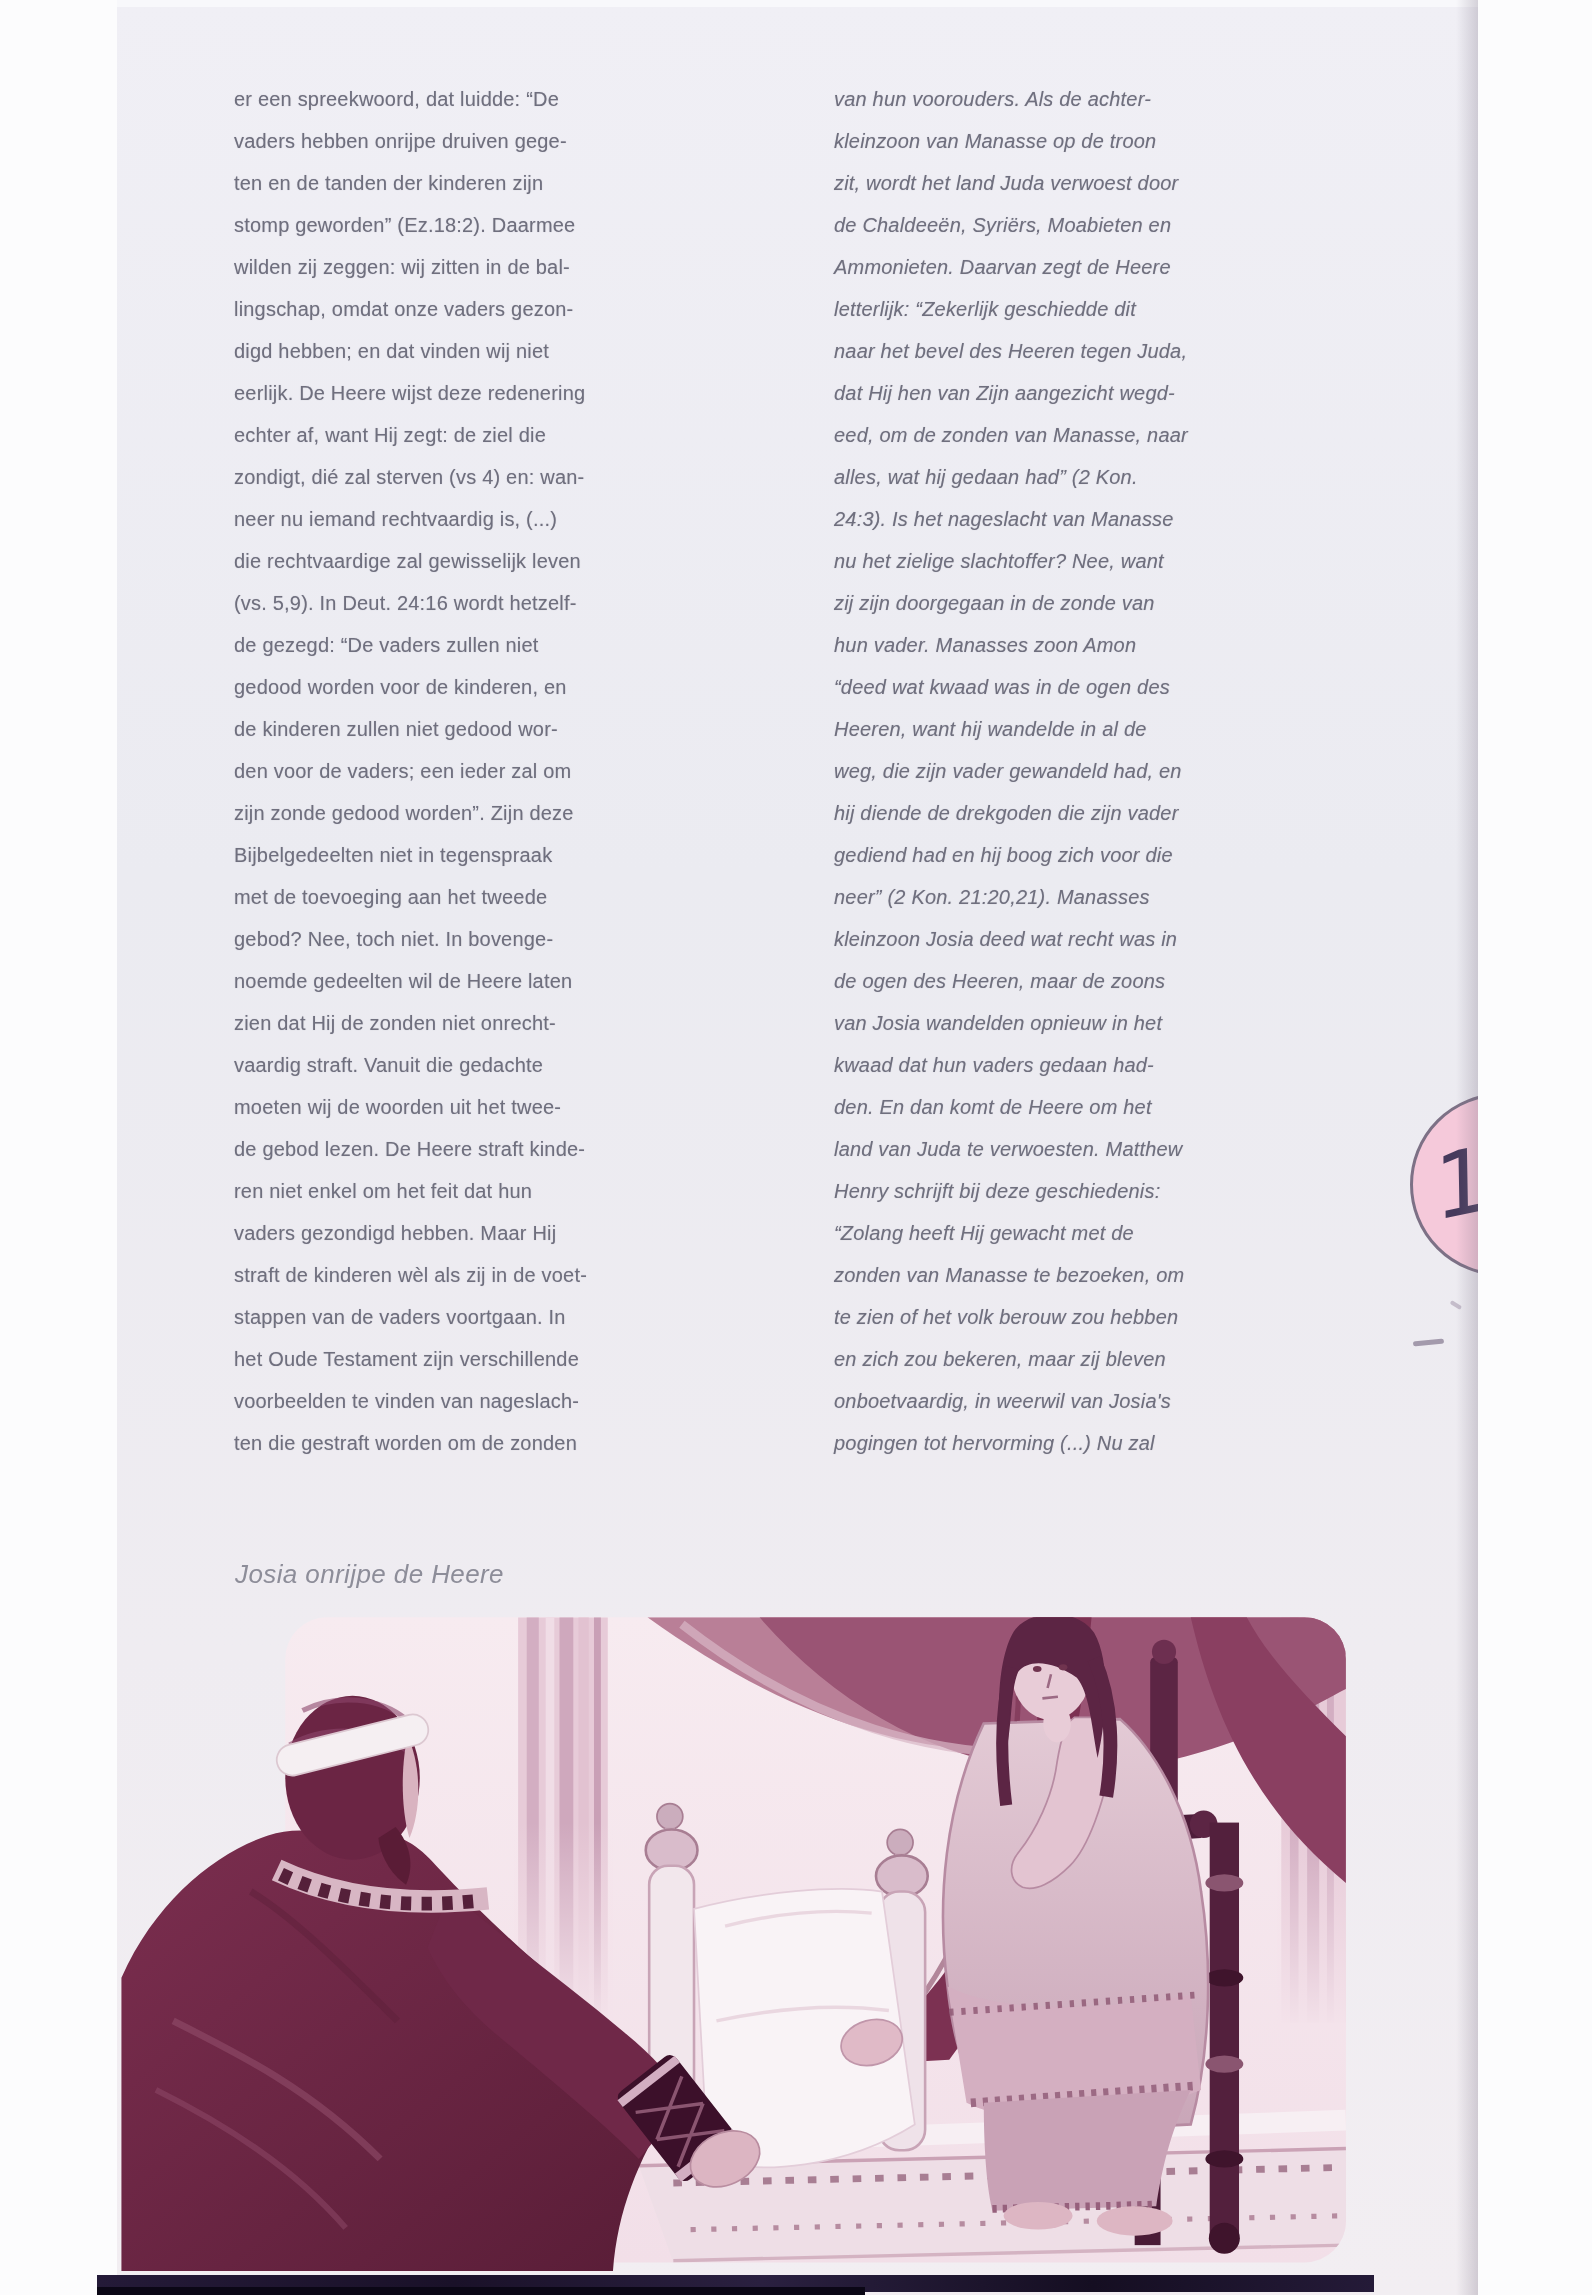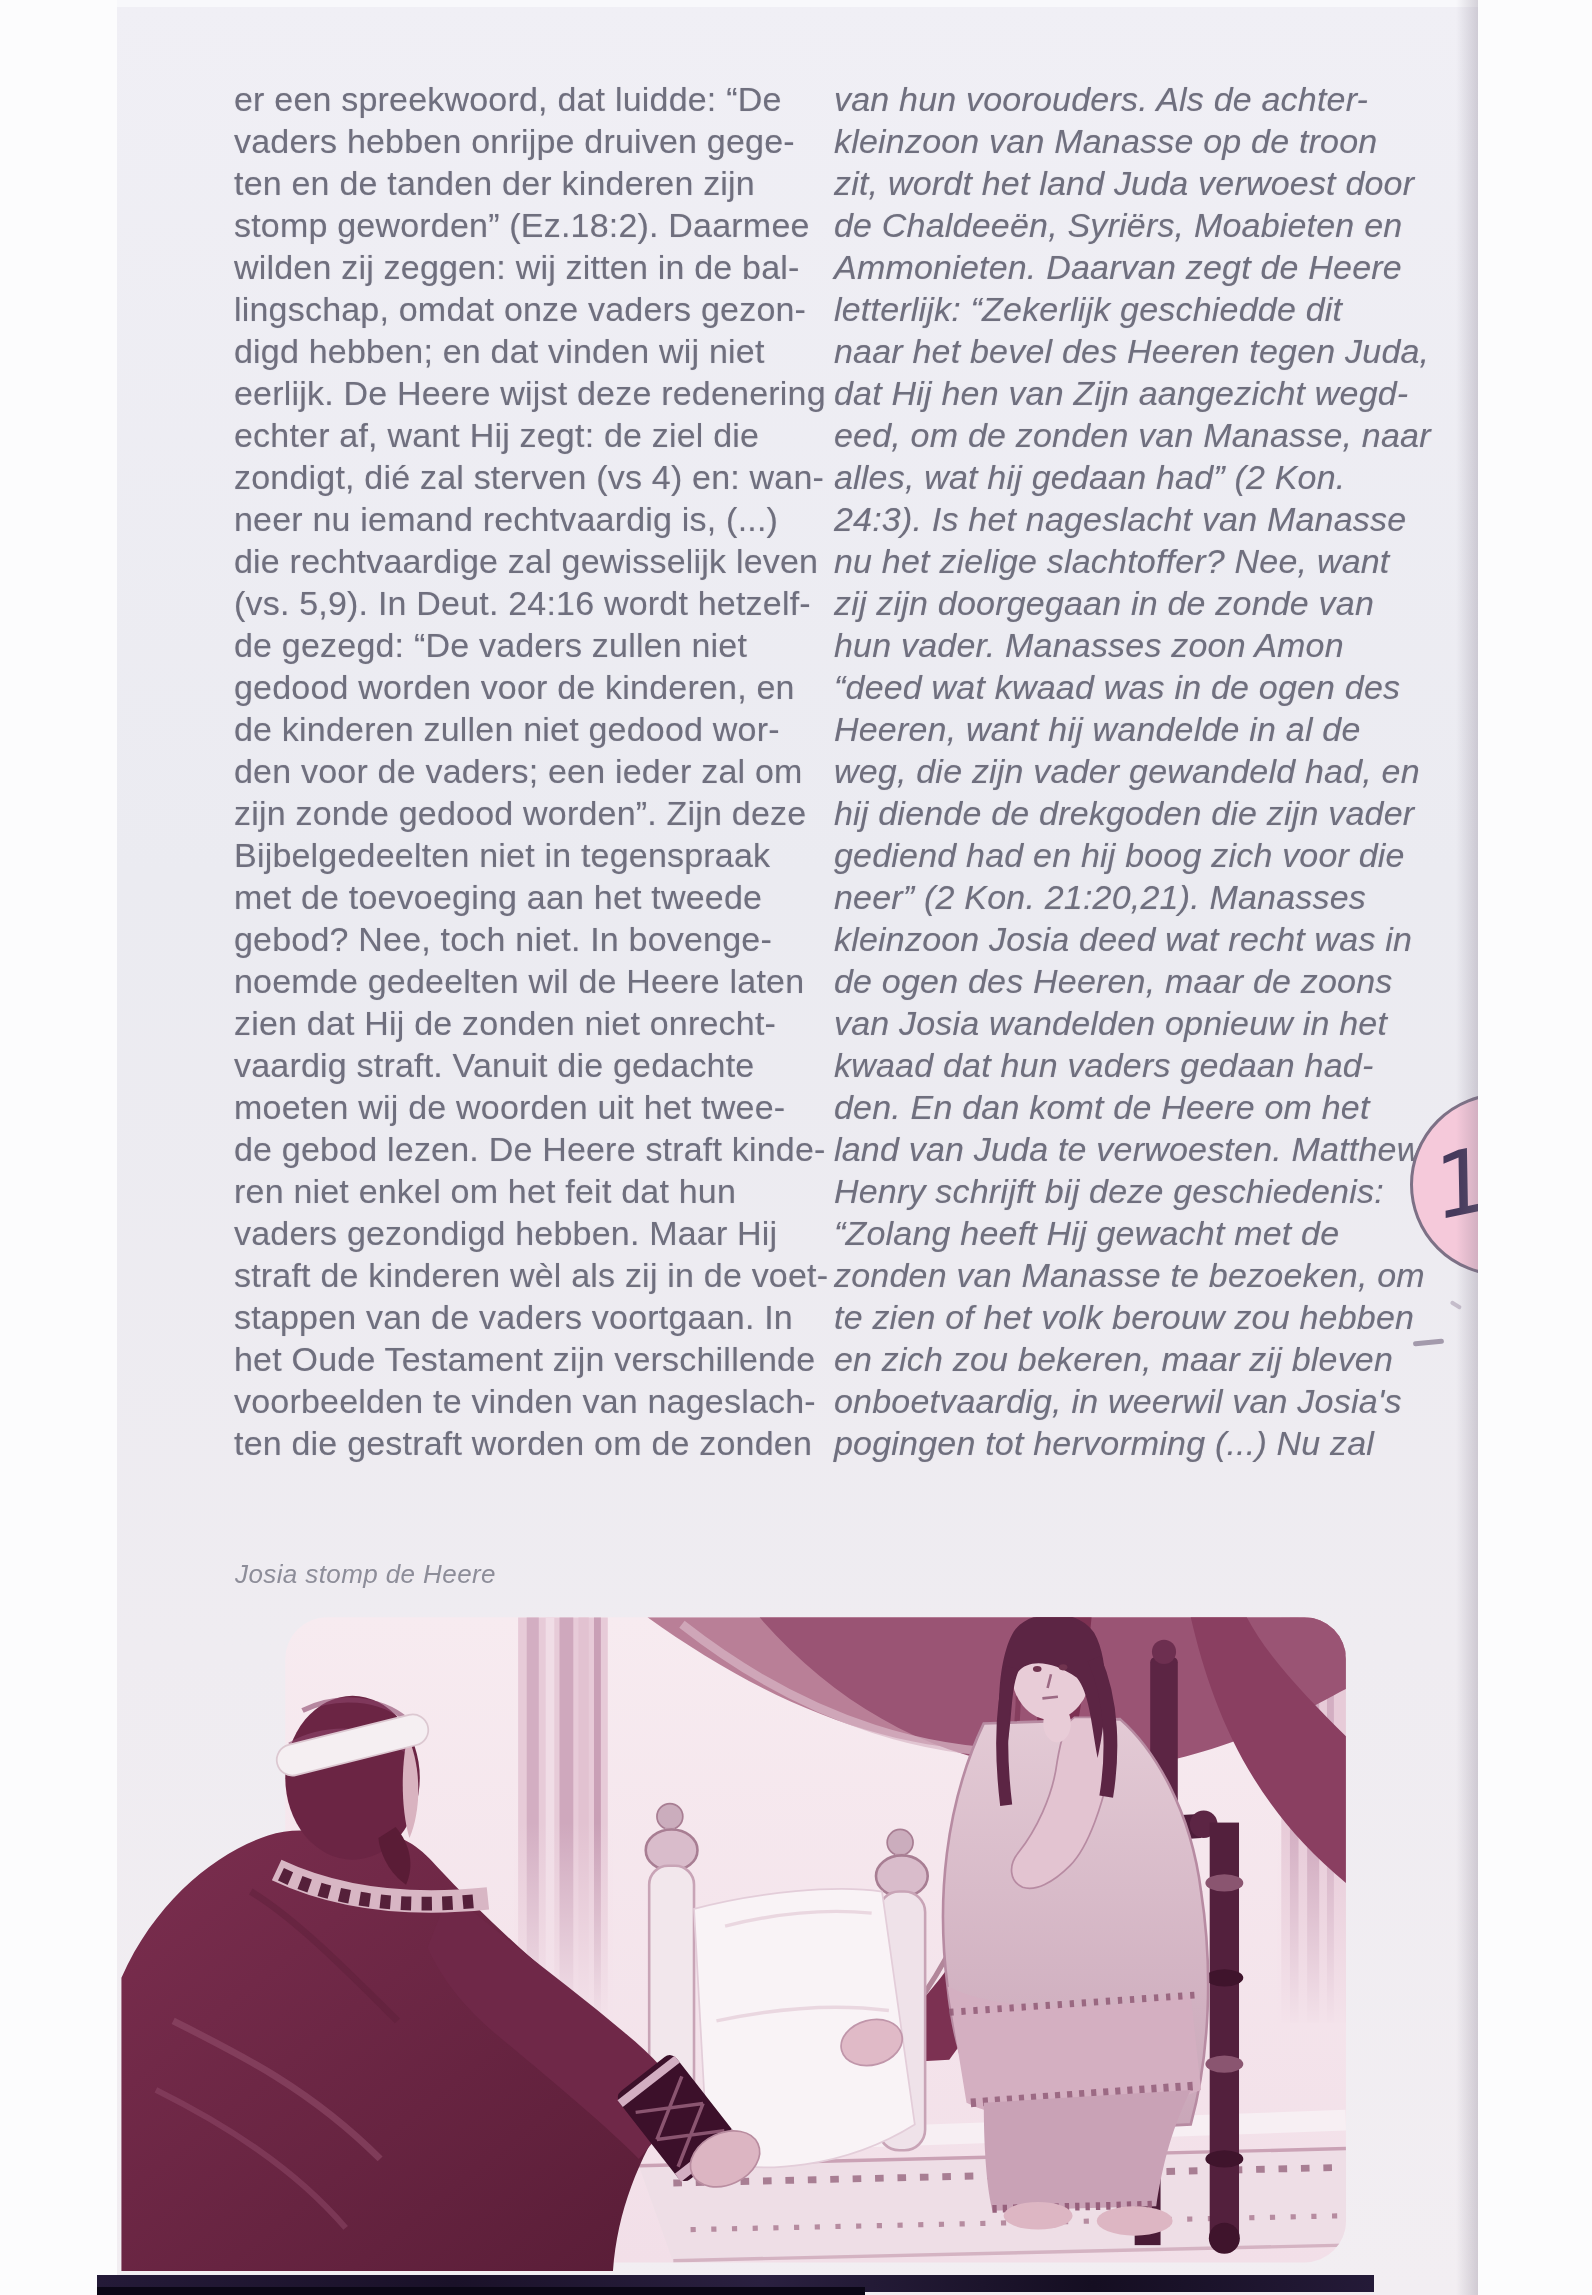--- a/index.html
+++ b/index.html
@@ -3,21 +3,21 @@
 <meta charset="utf-8">
 <style>
   html,body{margin:0;padding:0;background:#fcfcfd;}
   body{width:1592px;height:2295px;position:relative;overflow:hidden;
        font-family:"Liberation Sans",sans-serif;}
   .scan{position:absolute;left:117px;top:0;width:1361px;height:2295px;overflow:hidden;
         background:linear-gradient(180deg,#f0eff5 0%,#ebebf1 38%,#efecf1 72%,#f2eef2 100%);}
   .scan-top-light{position:absolute;left:0;top:0;right:0;height:7px;background:rgba(255,255,255,.55);}
   .scan-right-shade{position:absolute;right:0;top:0;bottom:0;width:22.4px;
         background:linear-gradient(to right,rgba(120,110,130,0),rgba(120,110,130,.28));}
-  .col{position:absolute;top:78px;white-space:pre;font-size:34px;line-height:42px;
+  .col{position:absolute;top:78px;white-space:pre;font-size:20px;line-height:42px;
        color:#6f6f7e;letter-spacing:0.2px;text-shadow:0 0 1px rgba(111,111,126,.38);}
   .col-left{left:117px;}
   .col-right{left:717px;font-style:italic;}
   .caption{position:absolute;left:118px;top:1559px;font-style:italic;font-size:26px;
        color:#8d8d99;letter-spacing:0.4px;}
   .illo{position:absolute;left:4.3px;top:1607px;}
   .page-circle{position:absolute;left:1293px;top:1093px;width:183px;height:183px;
        border-radius:50%;background:#f5c9da;border:3.5px solid #7d7186;box-sizing:border-box;}
   .page-circle span{position:absolute;left:21px;top:38px;font-size:88px;line-height:1;
        font-style:italic;color:#463a5c;transform:rotate(-12deg);
@@ -101,21 +101,21 @@
 den. En dan komt de Heere om het
 land van Juda te verwoesten. Matthew
 Henry schrijft bij deze geschiedenis:
 “Zolang heeft Hij gewacht met de
 zonden van Manasse te bezoeken, om
 te zien of het volk berouw zou hebben
 en zich zou bekeren, maar zij bleven
 onboetvaardig, in weerwil van Josia's
 pogingen tot hervorming (...) Nu zal</div>
 
-  <div class="caption">Josia stomp de Heere</div>
+  <div class="caption">Josia onrijpe de Heere</div>
 
   <svg class="illo" role="img" width="1234" height="664" viewBox="0 0 1430 770" aria-label="Josia leest de opengerolde wetsrol voor; een koning zit op een troon onder donkerrode gordijnen">
     <defs>
       <linearGradient id="gBG" x1="0" y1="0" x2="0" y2="1">
         <stop offset="0" stop-color="#f7ebf0"></stop>
           <stop offset="1" stop-color="#f2dfe8"></stop>
       </linearGradient>
       <linearGradient id="gMan" x1="0" y1="0" x2="1" y2="1">
         <stop offset="0" stop-color="#7b2e4f"></stop>
           <stop offset="1" stop-color="#591d37"></stop>

